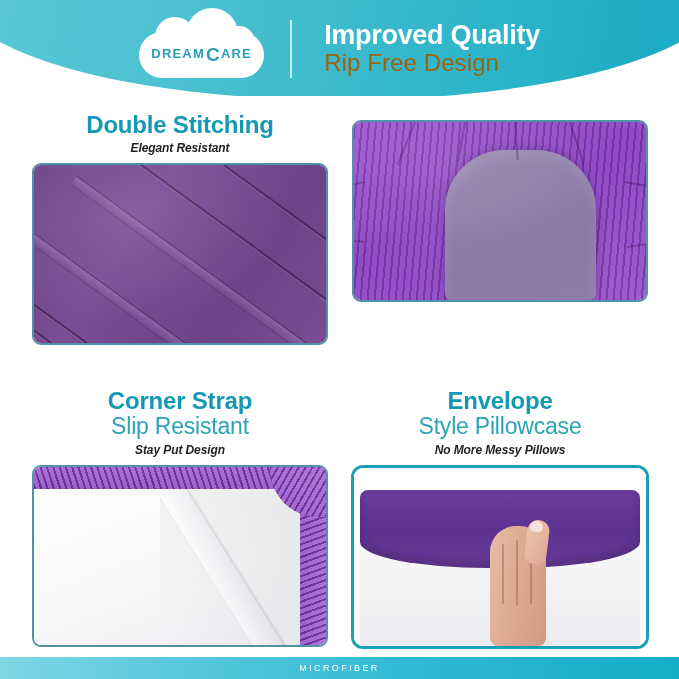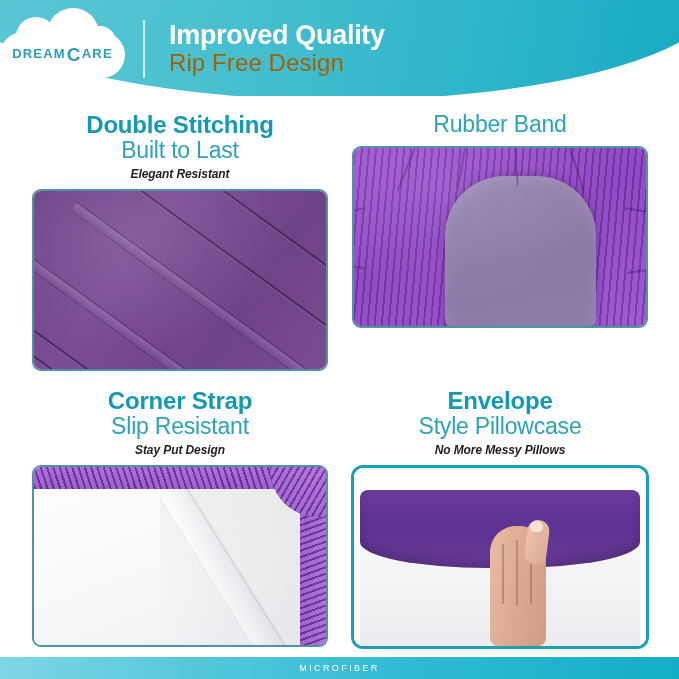--- a/index.html
+++ b/index.html
@@ -31,21 +31,22 @@
     height: 250px;
     background: linear-gradient(100deg, #5ec9d6 0%, #49c0d0 35%, #29b3c8 75%, #16a8c0 100%);
     border-radius: 0 0 50% 50% / 0 0 42% 42%;
   }
   .header-inner {
     position: absolute;
     left: 0; top: 0;
     width: 679px; height: 96px;
     display: flex;
     align-items: center;
-    gap: 4px;
+    justify-content: center;
+    gap: 12px;
   }
 
   
   .logo-wrap {
     position: relative;
     width: 125px;
     height: 62px;
     margin-right: 14px;
     margin-top: 2px;
   }
@@ -373,38 +374,36 @@
     </div>
 
   </div>
 </div>
 
 <div class="grid">
 
   <div class="panel panel-1">
     <div class="panel-head">
       <div class="h-bold">Double Stitching</div>
-      <div class="h-light">Built to Last</div>
       <div class="h-italic">Elegant Resistant</div>
     </div>
     <div class="photo">
       <div class="fabric"></div>
       <div class="seam" style="left:-40px; top:40px;  width:420px; transform:rotate(36deg);"></div>
       <div class="seam" style="left:40px;  top:10px;  width:420px; transform:rotate(36deg);"></div>
       <div class="stitch" style="left:-60px; top:95px;  width:420px; transform:rotate(36deg);"></div>
       <div class="stitch" style="left:-20px; top:150px; width:420px; transform:rotate(36deg);"></div>
       <div class="stitch" style="left:95px;  top:-10px; width:420px; transform:rotate(36deg);"></div>
       <div class="stitch" style="left:150px; top:-30px; width:420px; transform:rotate(36deg);"></div>
       <div class="sheen"></div>
     </div>
   </div>
 
   <div class="panel panel-2">
     <div class="panel-head">
-      <div class="h-light">Rubber Band</div>
     </div>
     <div class="photo">
       <div class="sheet-outer"></div>
       <div class="sheet-inner"></div>
       <div class="elastic-ray" style="left:60px;  top:0;   height:46px; transform:rotate(22deg);"></div>
       <div class="elastic-ray" style="left:110px; top:0;   height:40px; transform:rotate(10deg);"></div>
       <div class="elastic-ray" style="left:160px; top:0;   height:38px; transform:rotate(-4deg);"></div>
       <div class="elastic-ray" style="left:215px; top:0;   height:44px; transform:rotate(-18deg);"></div>
       <div class="elastic-ray" style="left:10px;  top:60px; height:40px; transform:rotate(78deg);"></div>
       <div class="elastic-ray" style="left:10px;  top:120px;height:40px; transform:rotate(95deg);"></div>

